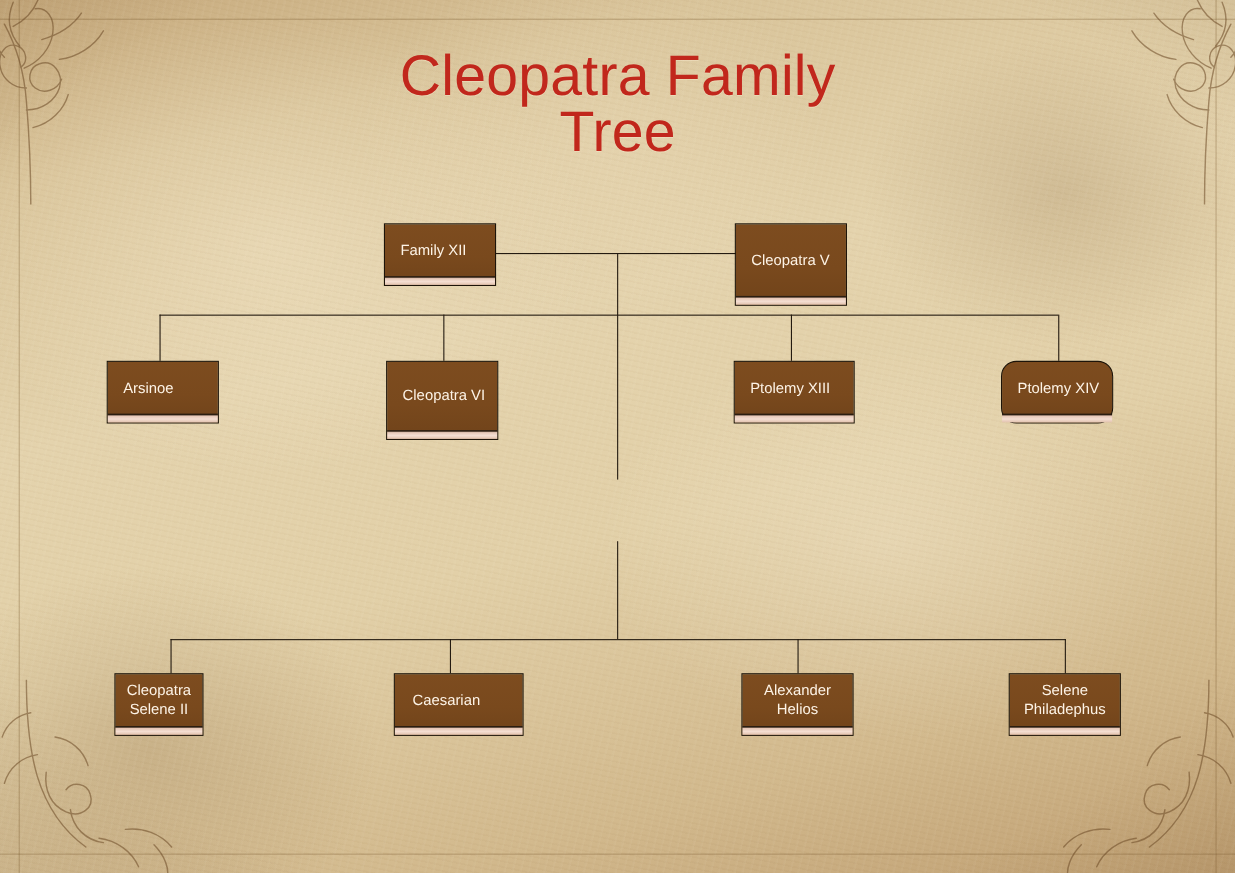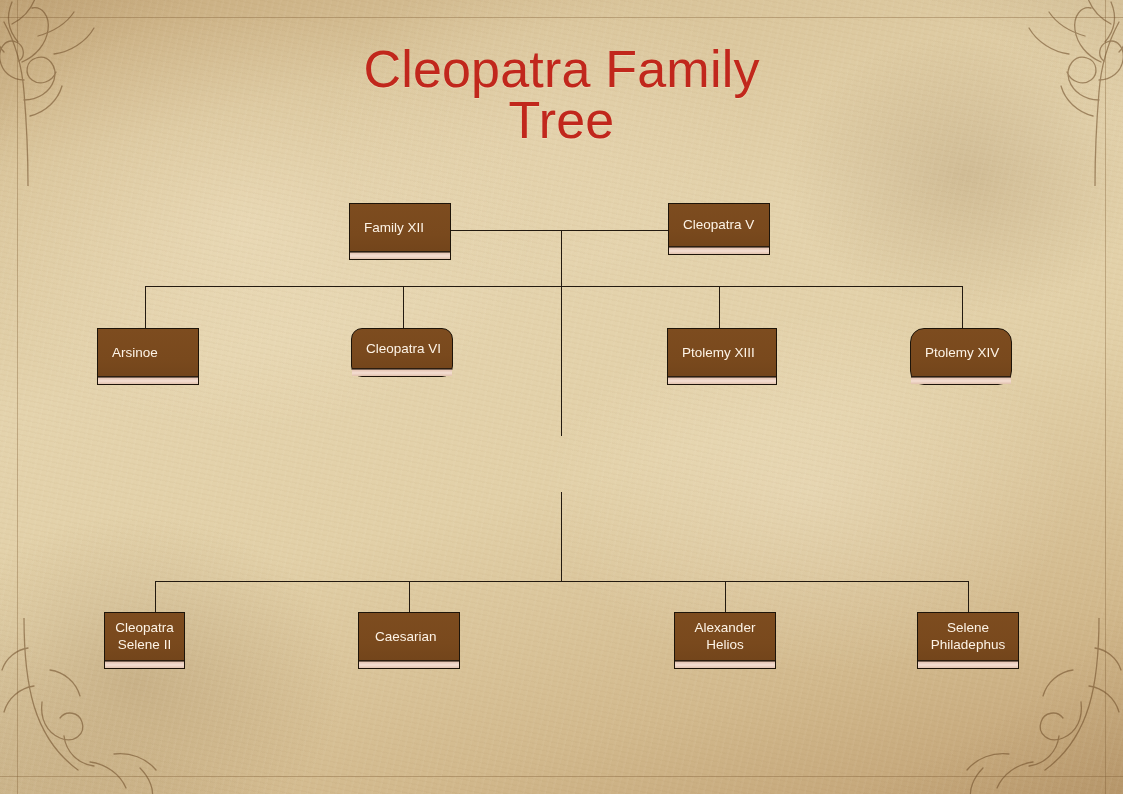--- a/index.html
+++ b/index.html
@@ -213,43 +213,43 @@
 
   <div class="line h" style="left:155px; top:581px; width:814px;"></div>
   <div class="line v" style="left:155px; top:581px; height:31px;"></div>
   <div class="line v" style="left:409px; top:581px; height:31px;"></div>
   <div class="line v" style="left:725px; top:581px; height:31px;"></div>
   <div class="line v" style="left:968px; top:581px; height:31px;"></div>
 
   <div class="node" style="left:349px; top:203px; width:102px; height:57px;">
     <span class="label">Family XII</span>
   </div>
-  <div class="node" style="left:668px; top:203px; width:102px; height:52px;">
+  <div class="node" style="left:668px; top:203px; width:102px; height:75px;">
     <span class="label">Cleopatra V</span>
   </div>
 
   <div class="node" style="left:97px; top:328px; width:102px; height:57px;">
     <span class="label">Arsinoe</span>
   </div>
-  <div class="node" style="left:351px; top:328px; width:102px; height:49px;border-radius:11px;">
+  <div class="node" style="left:351px; top:328px; width:102px; height:72px;">
     <span class="label">Cleopatra VI</span>
   </div>
   <div class="node" style="left:667px; top:328px; width:110px; height:57px;">
     <span class="label">Ptolemy XIII</span>
   </div>
   <div class="node" style="left:910px; top:328px; width:102px; height:57px;border-radius:14px;">
     <span class="label">Ptolemy XIV</span>
   </div>
 
 
   <div class="node center-text" style="left:104px; top:612px; width:81px; height:57px;">
     <span class="label">Cleopatra
 Selene II</span>
   </div>
-  <div class="node" style="left:358px; top:612px; width:102px; height:57px;padding-left:16px;">
+  <div class="node" style="left:358px; top:612px; width:118px; height:57px;padding-left:16px;">
     <span class="label">Caesarian</span>
   </div>
   <div class="node center-text" style="left:674px; top:612px; width:102px; height:57px;justify-content:center;">
     <span class="label">Alexander
 Helios</span>
   </div>
   <div class="node center-text" style="left:917px; top:612px; width:102px; height:57px;">
     <span class="label">Selene
 Philadephus</span>
   </div>

